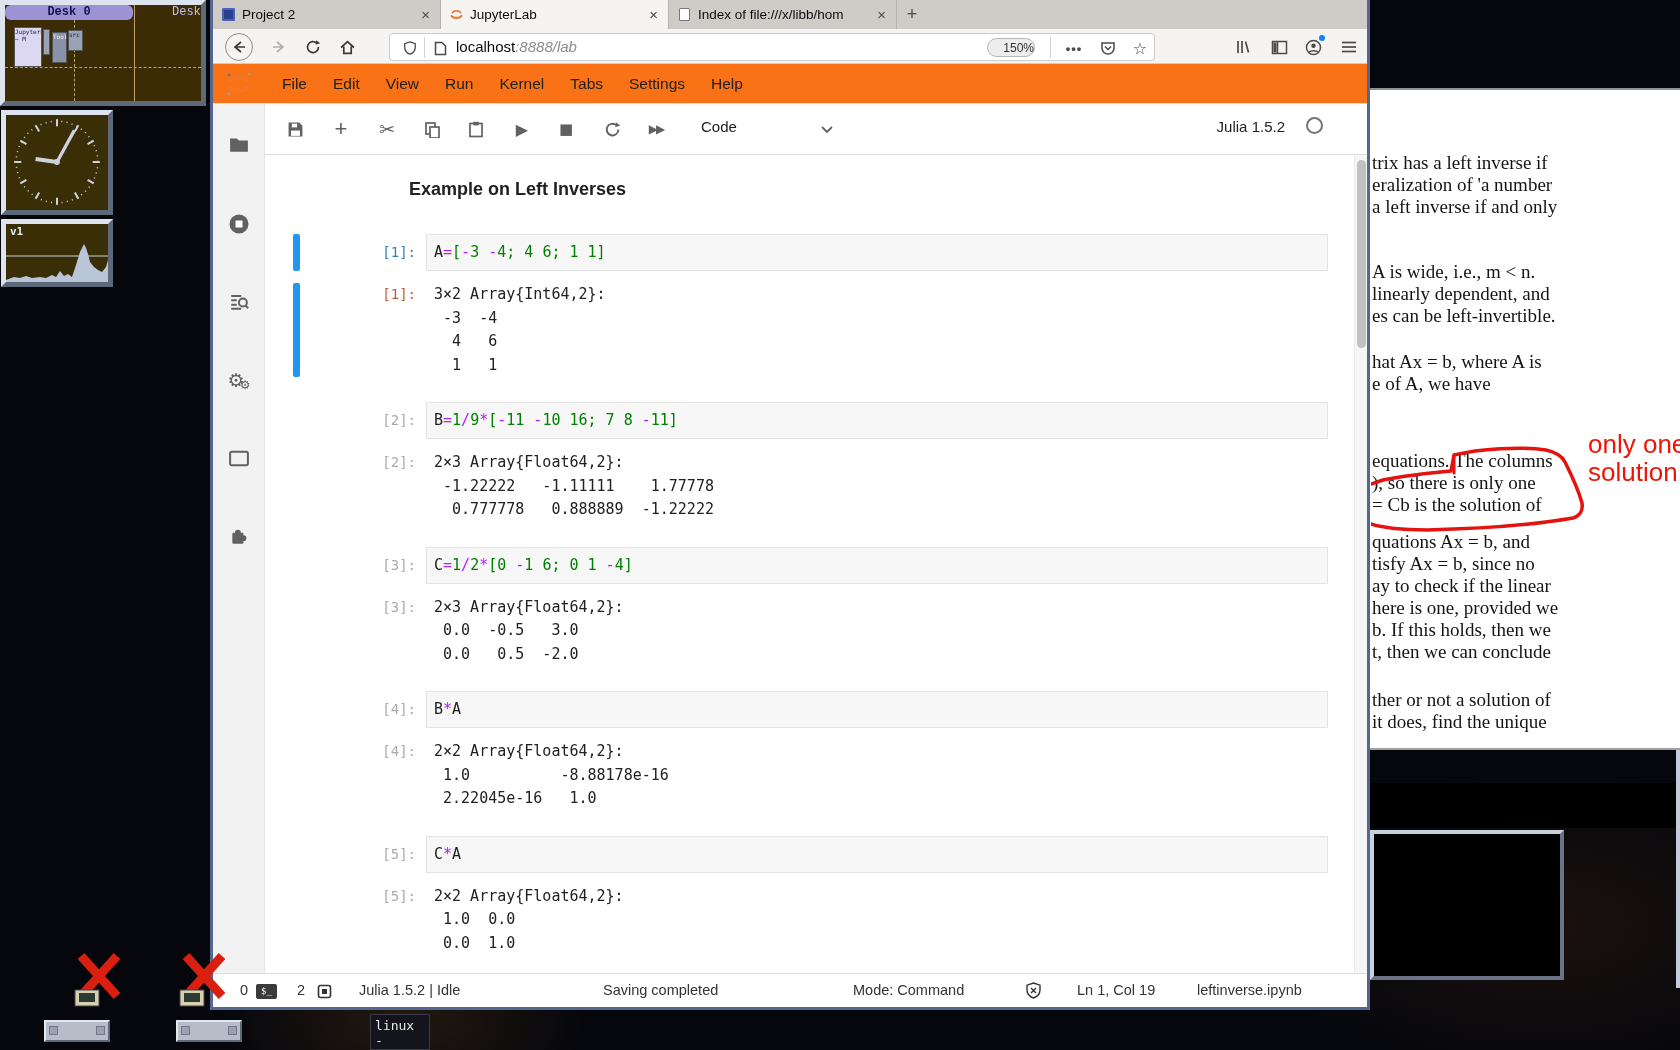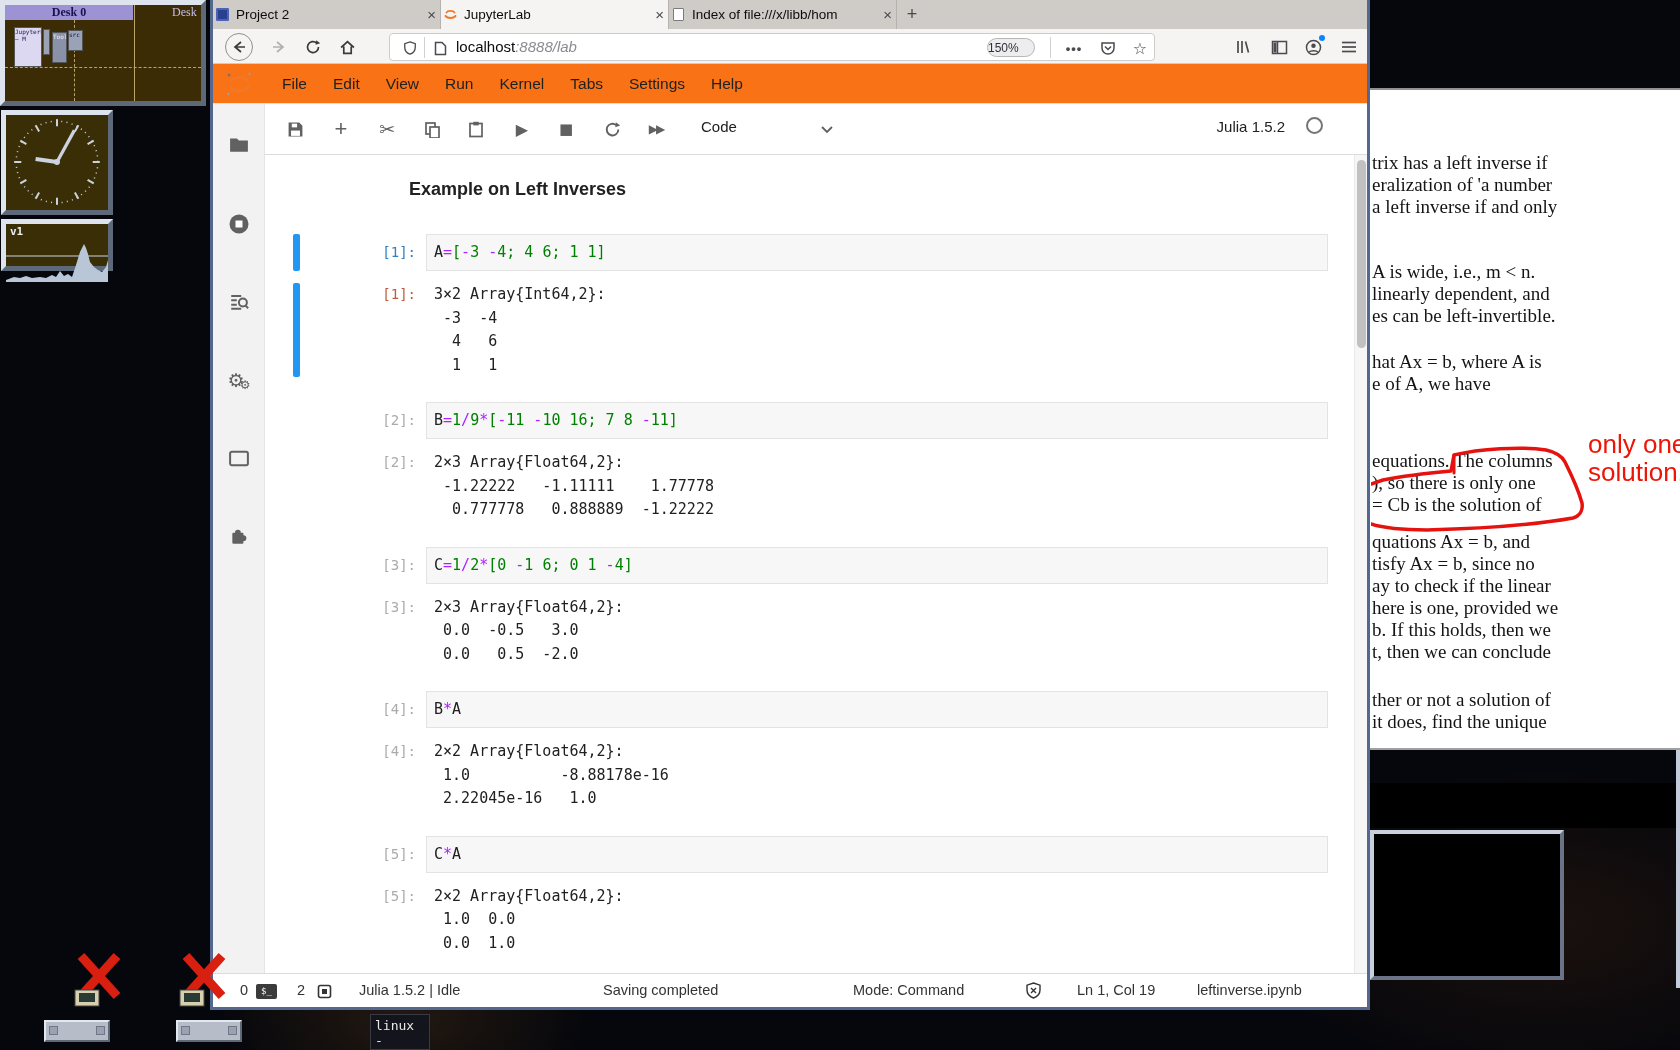--- a/index.html
+++ b/index.html
@@ -11,57 +11,57 @@
       radial-gradient(420px 220px at 92% 88%, rgba(95,50,22,.24), transparent 70%),
       radial-gradient(320px 420px at 98% 45%, rgba(40,52,84,.22), transparent 70%),
       #06070c;}
   .abs{position:absolute;}
   .glyph{font-family:"DejaVu Sans",sans-serif;}
 
   
   .bevel{border:5px solid;border-color:#dde4ee #5d6878 #5d6878 #dde4ee;background:#a9b7cc;}
   .pager{left:0;top:2;width:206px;height:106px;}
   .pager-inner{position:absolute;inset:0;background:#3c2c06;}
-  .desk-title{position:absolute;top:0;height:15px;font-family:Liberation Serif, serif;font-size:12px;line-height:15px;}
+  .desk-title{position:absolute;top:0;height:15px;font-family:Liberation Mono, monospace;font-size:12px;line-height:15px;border-radius:6px;}
   .desk0-title{left:0;width:128px;background:#9c92d4;color:#181250;text-align:center;font-weight:bold;}
   .desk1-title{left:129px;right:0;background:#3c2c06;color:#c6beee;padding-left:38px;overflow:hidden;white-space:nowrap;}
   .pager-vline{position:absolute;top:15px;bottom:0;width:0;border-left:1px dashed #b9a36b;}
   .pager-hline{position:absolute;left:0;right:0;height:0;top:62px;border-top:1px dashed #b9a36b;}
   .pager-divider{position:absolute;top:0;bottom:0;left:129px;width:1px;background:#b9a36b;}
   .miniwin{position:absolute;overflow:hidden;font-size:6px;line-height:7px;color:#1a1a4e;font-family:"DejaVu Sans Mono",monospace;}
   .clockwin{left:1px;top:110px;width:112px;height:105px;}
-  .v1win{left:1px;top:219px;width:112px;height:52px;}
+  .v1win{left:1px;top:219px;width:112px;height:68px;}
   .v1-inner{position:absolute;inset:0;background:#3a2e06;}
   .v1-label{position:absolute;left:4px;top:1px;color:#eceff4;font-family:"DejaVu Sans Mono",monospace;font-size:11px;font-weight:bold;}
 
   
   .xicon{width:52px;height:62px;z-index:60;}
   .minibar{height:22px;width:66px;border:2px solid;border-color:#e2e8f0 #5d6878 #5d6878 #e2e8f0;background:#b6bdc9;z-index:5;}
   .minibar .dot{position:absolute;top:4px;width:9px;height:9px;border:1px solid #707888;background:#9aa2b2;}
   .linuxtile{width:60px;height:36px;background:#14141c;border:1px solid #3a3a44;z-index:60;}
   .linuxtile span{position:absolute;left:4px;bottom:1px;color:#e8e8e8;font-family:"DejaVu Sans Mono",monospace;font-size:13px;}
 
   
   .ffwin{left:210px;top:0;width:1160px;height:1010px;border-left:3px solid #54688f;border-right:3px solid #54688f;border-bottom:3px solid #54688f;background:#fff;z-index:10;}
   .tabbar{position:absolute;left:0;top:0;right:0;height:29px;background:#cfccc8;display:flex;}
-  .fftab{position:relative;width:228px;display:flex;align-items:center;padding:0 2px;font-size:13.5px;color:#0c0c0d;border-right:1px solid #b6b3af;}
+  .fftab{position:relative;width:228px;display:flex;align-items:center;padding:0 8px;font-size:13.5px;color:#0c0c0d;border-right:1px solid #b6b3af;}
   .fftab.active{background:#f5f4f2;}
   .fftab .tabtitle{flex:1;overflow:hidden;white-space:nowrap;margin:0 6px;}
   .fftab .tabclose{color:#4a4a4f;font-size:15px;padding:0 2px;}
   .newtab{width:30px;display:flex;align-items:center;justify-content:center;font-size:18px;color:#4a4a4f;}
   .fav{width:15px;height:15px;flex:0 0 auto;display:inline-flex;align-items:center;justify-content:center;}
   .fav-grid{width:13px;height:13px;border-radius:2px;background:#2b3f8f;box-shadow:inset 0 0 0 2px #4a62b8;}
   .fav-page{width:11px;height:13px;border:1.5px solid #7a7a7f;border-radius:1px;background:#fff;}
   .navbar{position:absolute;left:0;top:29px;right:0;height:35px;background:#f5f4f2;border-bottom:1px solid #d0cdc9;}
   .navbtn{position:absolute;top:33px;width:28px;height:28px;display:flex;align-items:center;justify-content:center;}
   .backcircle{border:1px solid #8f8f94;border-radius:50%;background:#f5f4f2;}
   .urlbar{position:absolute;left:176px;top:33px;width:766px;height:28px;background:#fff;border:1px solid #ccc;border-radius:4px;}
   .urlbar .utext{position:absolute;left:66px;top:4px;font-size:15px;color:#0c0c0d;}
   .utext .dim{color:#8c8c91;font-style:italic;}
-  .zoompill{position:absolute;left:597px;top:4px;width:48px;height:19px;border:1px solid #b9b7b4;border-radius:10px;background:#ededf0;font-size:12px;color:#30303a;text-align:left;line-height:18px;}
+  .zoompill{position:absolute;left:597px;top:4px;width:48px;height:19px;border:1px solid #b9b7b4;border-radius:10px;background:#ededf0;font-size:12px;color:#30303a;text-align:right;line-height:18px;}
   .usep{position:absolute;left:660px;top:3px;width:1px;height:21px;background:#d4d2cf;}
   .uicon{position:absolute;top:3px;width:24px;height:22px;display:flex;align-items:center;justify-content:center;color:#4a4a4f;}
 
   
   .jlpage{position:absolute;left:0;top:64px;right:0;bottom:0;background:#fff;}
   .jlmenu{position:absolute;left:0;top:0;right:0;height:40px;background:#f97316;border-bottom:1px solid #e0e0e0;display:flex;align-items:center;}
   .jlmenu .logo{margin:0 14px 0 10px;}
   .menuitem{padding:0 13px;font-size:15.5px;color:#212121;}
   .activitybar{position:absolute;left:0;top:40px;width:52px;bottom:34px;background:#f2f2f2;border-right:1px solid #e4e4e4;}
   .acticon{position:absolute;left:0;width:52px;height:44px;display:flex;align-items:center;justify-content:center;color:#616161;}

